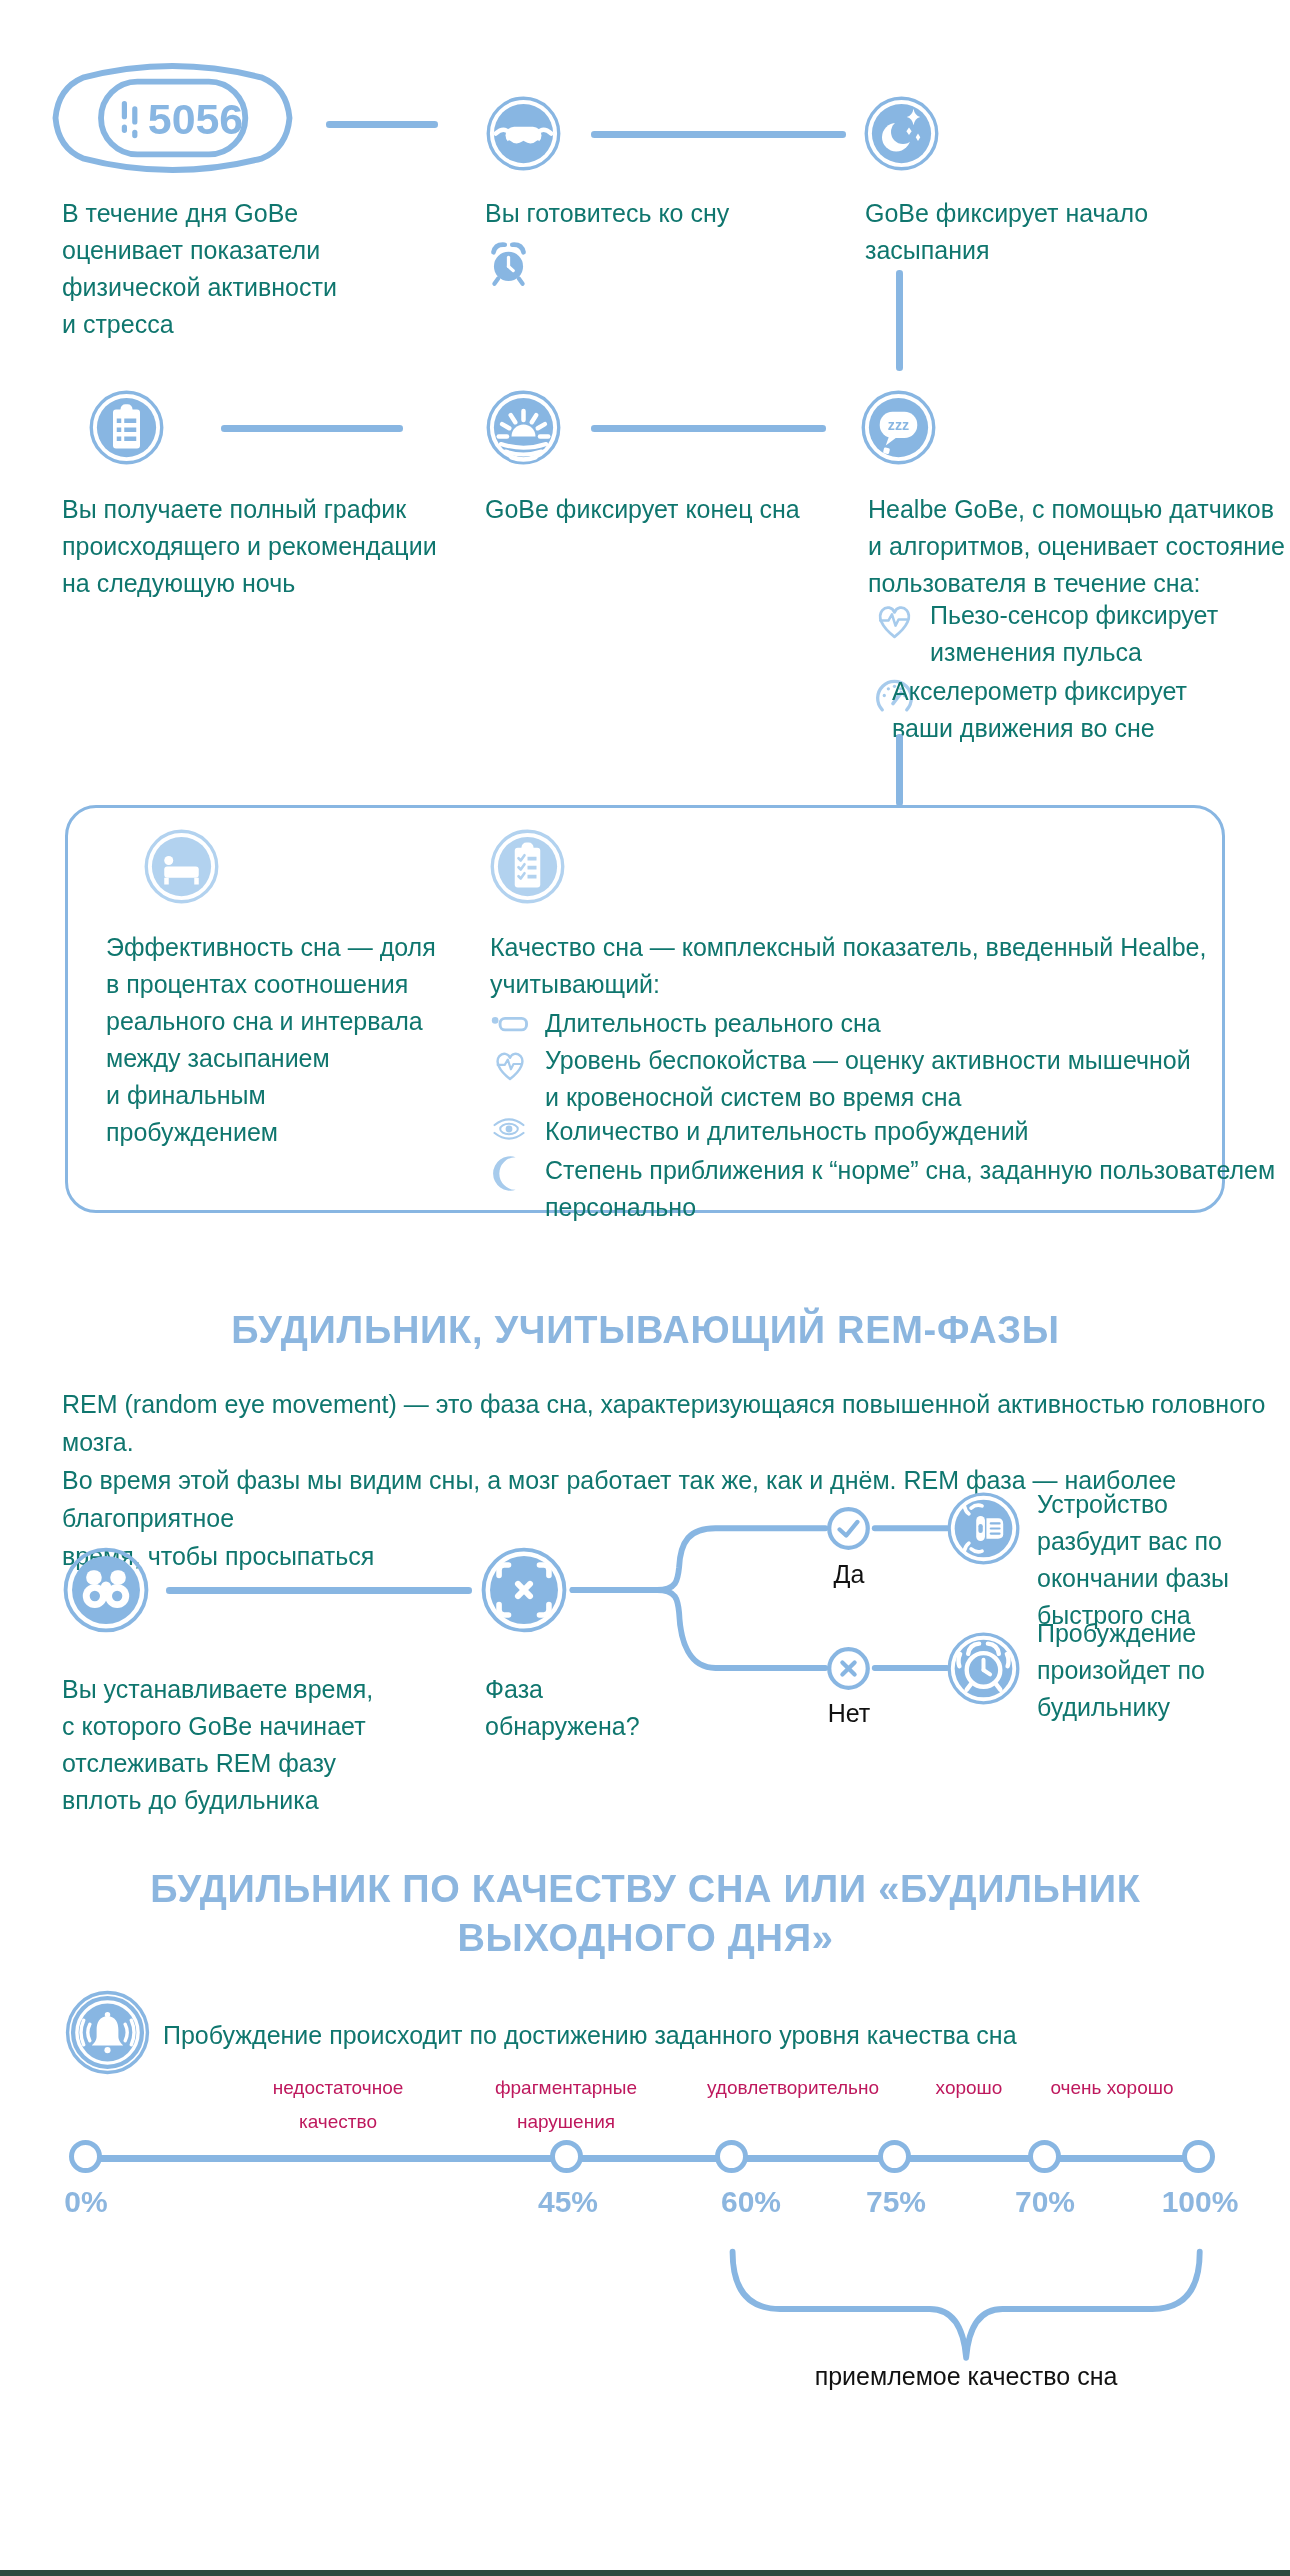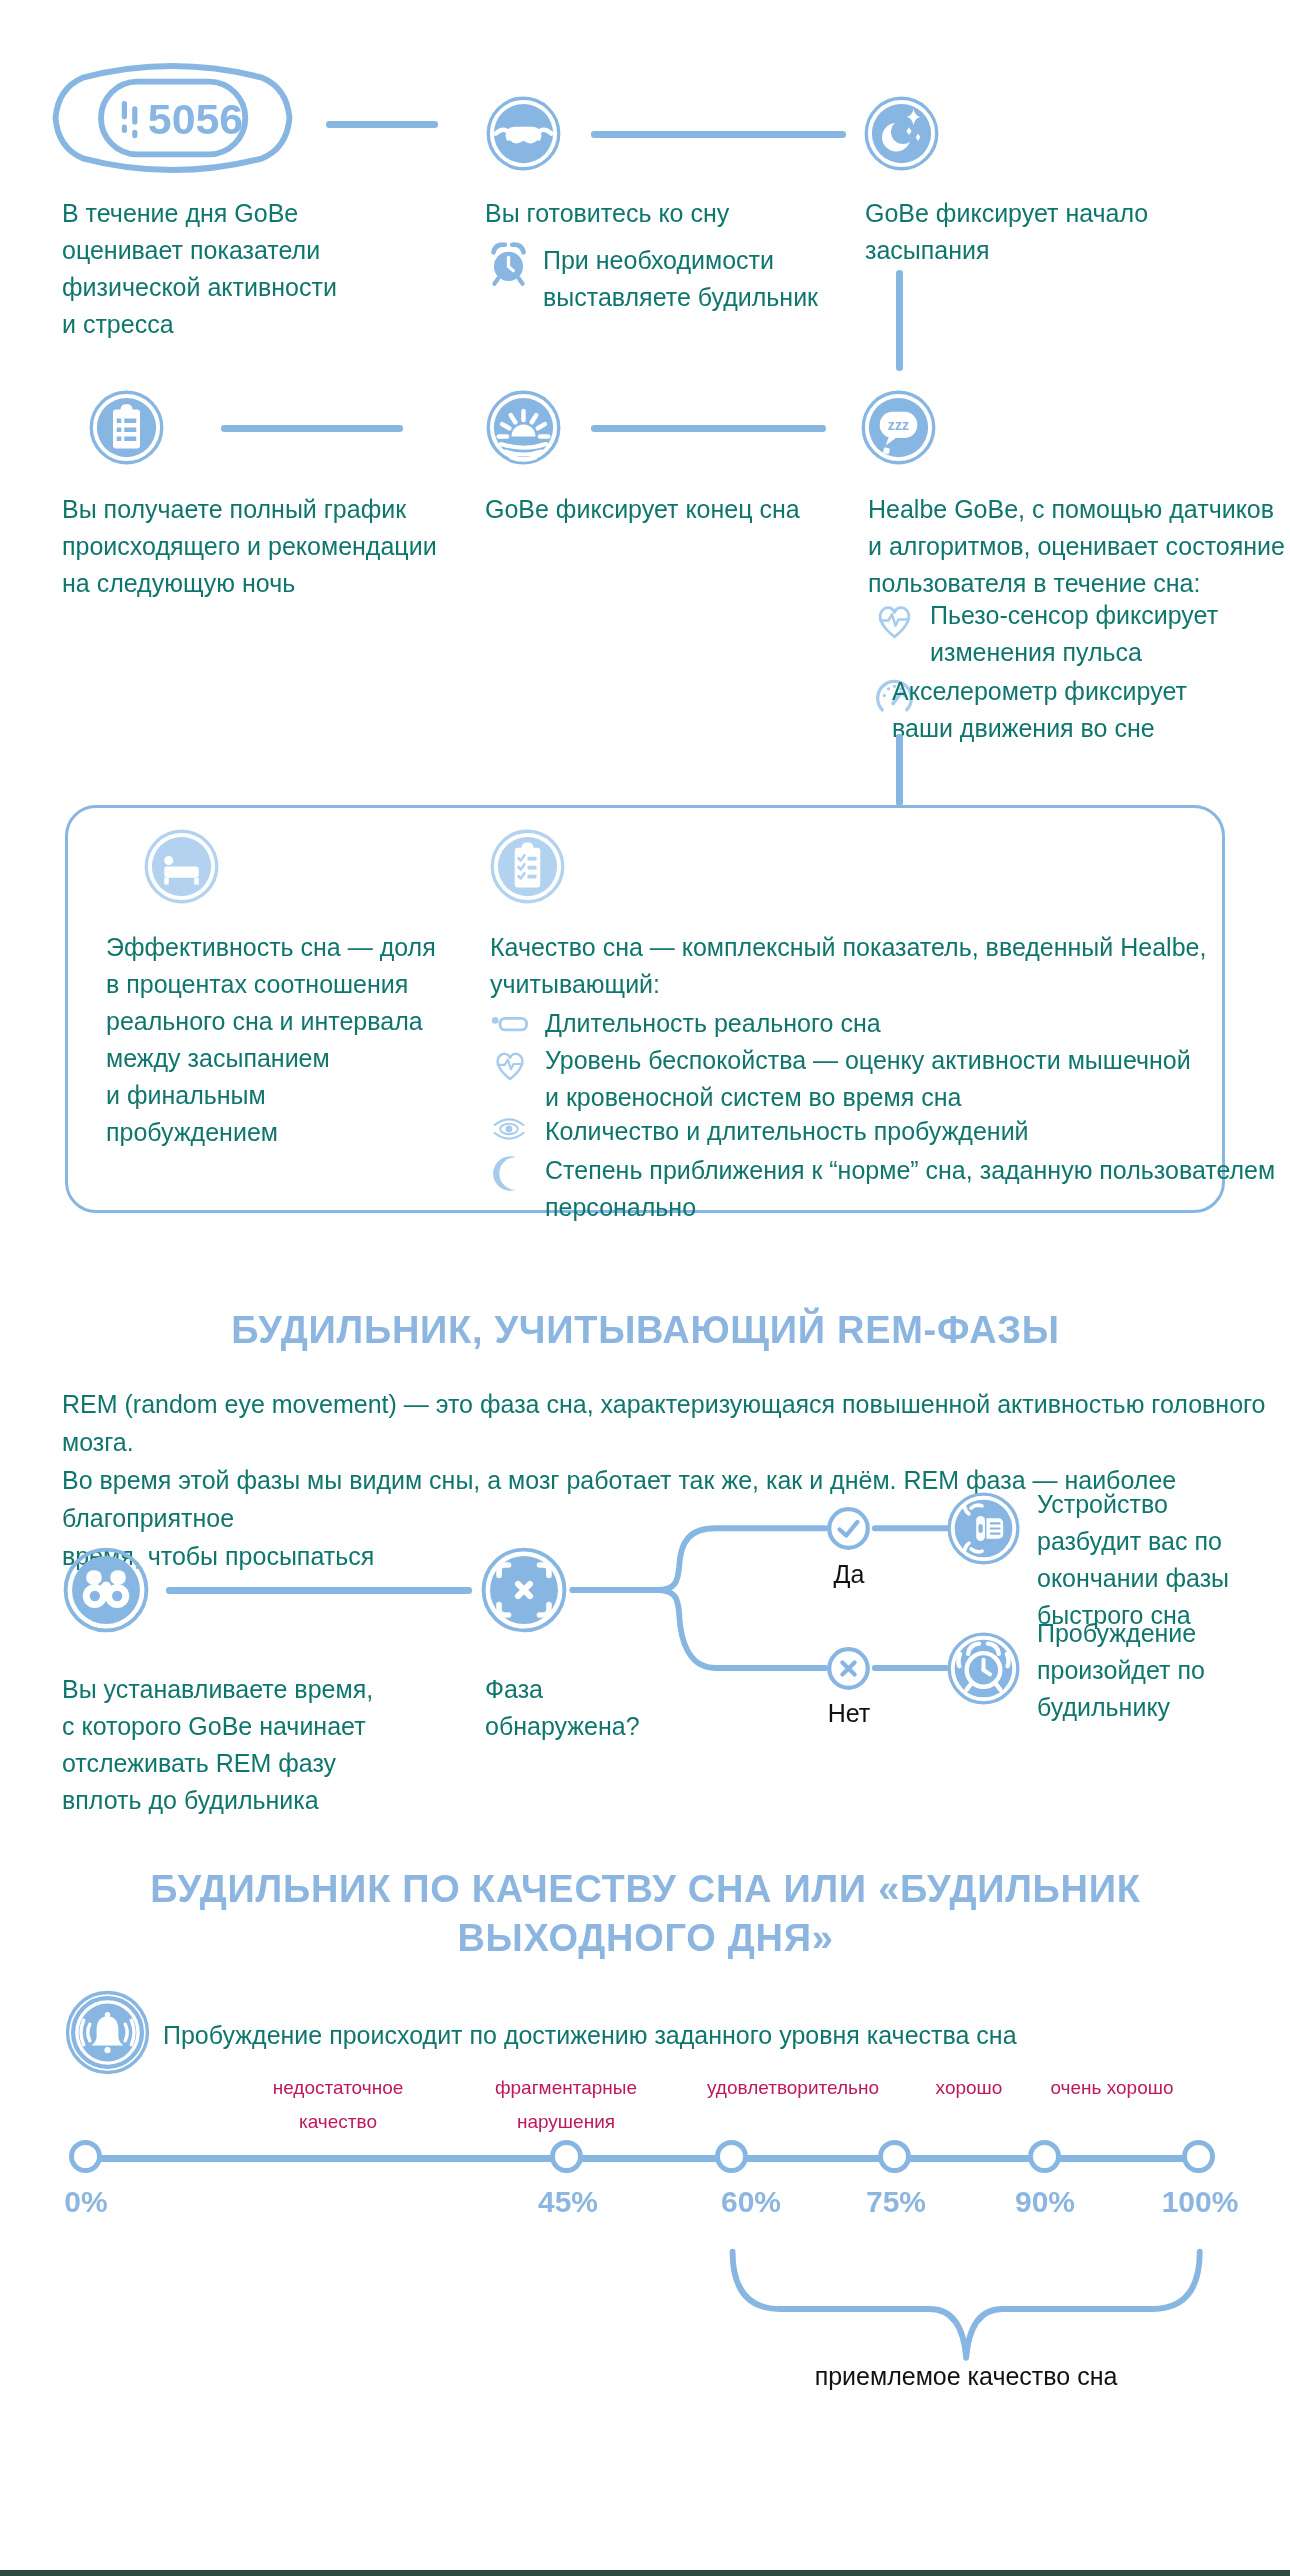--- a/index.html
+++ b/index.html
@@ -66,22 +66,20 @@
 
   <svg class="icn" style="left:485px;top:239px" width="47" height="51" viewBox="0 0 100 108">
     <path d="M18,28 Q22,10 42,12" stroke="#88b6e2" stroke-width="10" fill="none" stroke-linecap="round"></path>
     <path d="M82,28 Q78,10 58,12" stroke="#88b6e2" stroke-width="10" fill="none" stroke-linecap="round"></path>
     <circle cx="50" cy="58" r="31" fill="#88b6e2"></circle>
     <path d="M50,58 V39" stroke="#fff" stroke-width="7" stroke-linecap="round"></path>
     <path d="M50,58 L60,67" stroke="#fff" stroke-width="7" stroke-linecap="round"></path>
     <path d="M28,84 L20,95" stroke="#88b6e2" stroke-width="9" stroke-linecap="round"></path>
     <path d="M72,84 L80,95" stroke="#88b6e2" stroke-width="9" stroke-linecap="round"></path>
   </svg>
-  <div class="t" style="left:543px;top:242px">При необходимости
-выставляете будильник</div>
 
   <div class="t" style="left:865px;top:195px">GoBe фиксирует начало
 засыпания</div>
 
   <div class="cline" style="left:896px;top:270px;width:6.5px;height:101px"></div>
 
   <svg class="icn" style="left:89px;top:390px" width="75" height="75" viewBox="0 0 100 100">
     <circle cx="50" cy="50" r="47" fill="none" stroke="#88b6e2" stroke-width="4.5"></circle>
     <circle cx="50" cy="50" r="39.5" fill="#88b6e2"></circle>
     <rect x="32" y="26" width="36" height="52" rx="4" fill="#fff"></rect>
@@ -358,21 +356,21 @@
   <div class="node" style="left:550px;top:2140px"></div>
   <div class="node" style="left:715px;top:2140px"></div>
   <div class="node" style="left:878px;top:2140px"></div>
   <div class="node" style="left:1028px;top:2140px"></div>
   <div class="node" style="left:1182px;top:2140px"></div>
 
   <div class="pct" style="left:86px;top:2185px">0%</div>
   <div class="pct" style="left:568px;top:2185px">45%</div>
   <div class="pct" style="left:751px;top:2185px">60%</div>
   <div class="pct" style="left:896px;top:2185px">75%</div>
-  <div class="pct" style="left:1045px;top:2185px">90%</div>
+  <div class="pct" style="left:1045px;top:2185px">70%</div>
   <div class="pct" style="left:1200px;top:2185px">100%</div>
 
   <svg class="icn" style="left:715px;top:2247px" width="501" height="150" viewBox="0 0 770 230">
     <path d="M27,7 Q27,95 100,95 L330,95 Q380,95 386,170 Q392,95 442,95 L672,95 Q745,95 745,7" stroke="#88b6e2" stroke-width="9" fill="none" stroke-linecap="round" stroke-linejoin="round"></path>
   </svg>
   <div class="center-label" style="left:966px;top:2362px">приемлемое качество сна</div>
 
   <div id="bottom-bar"></div>
 </div>
 

